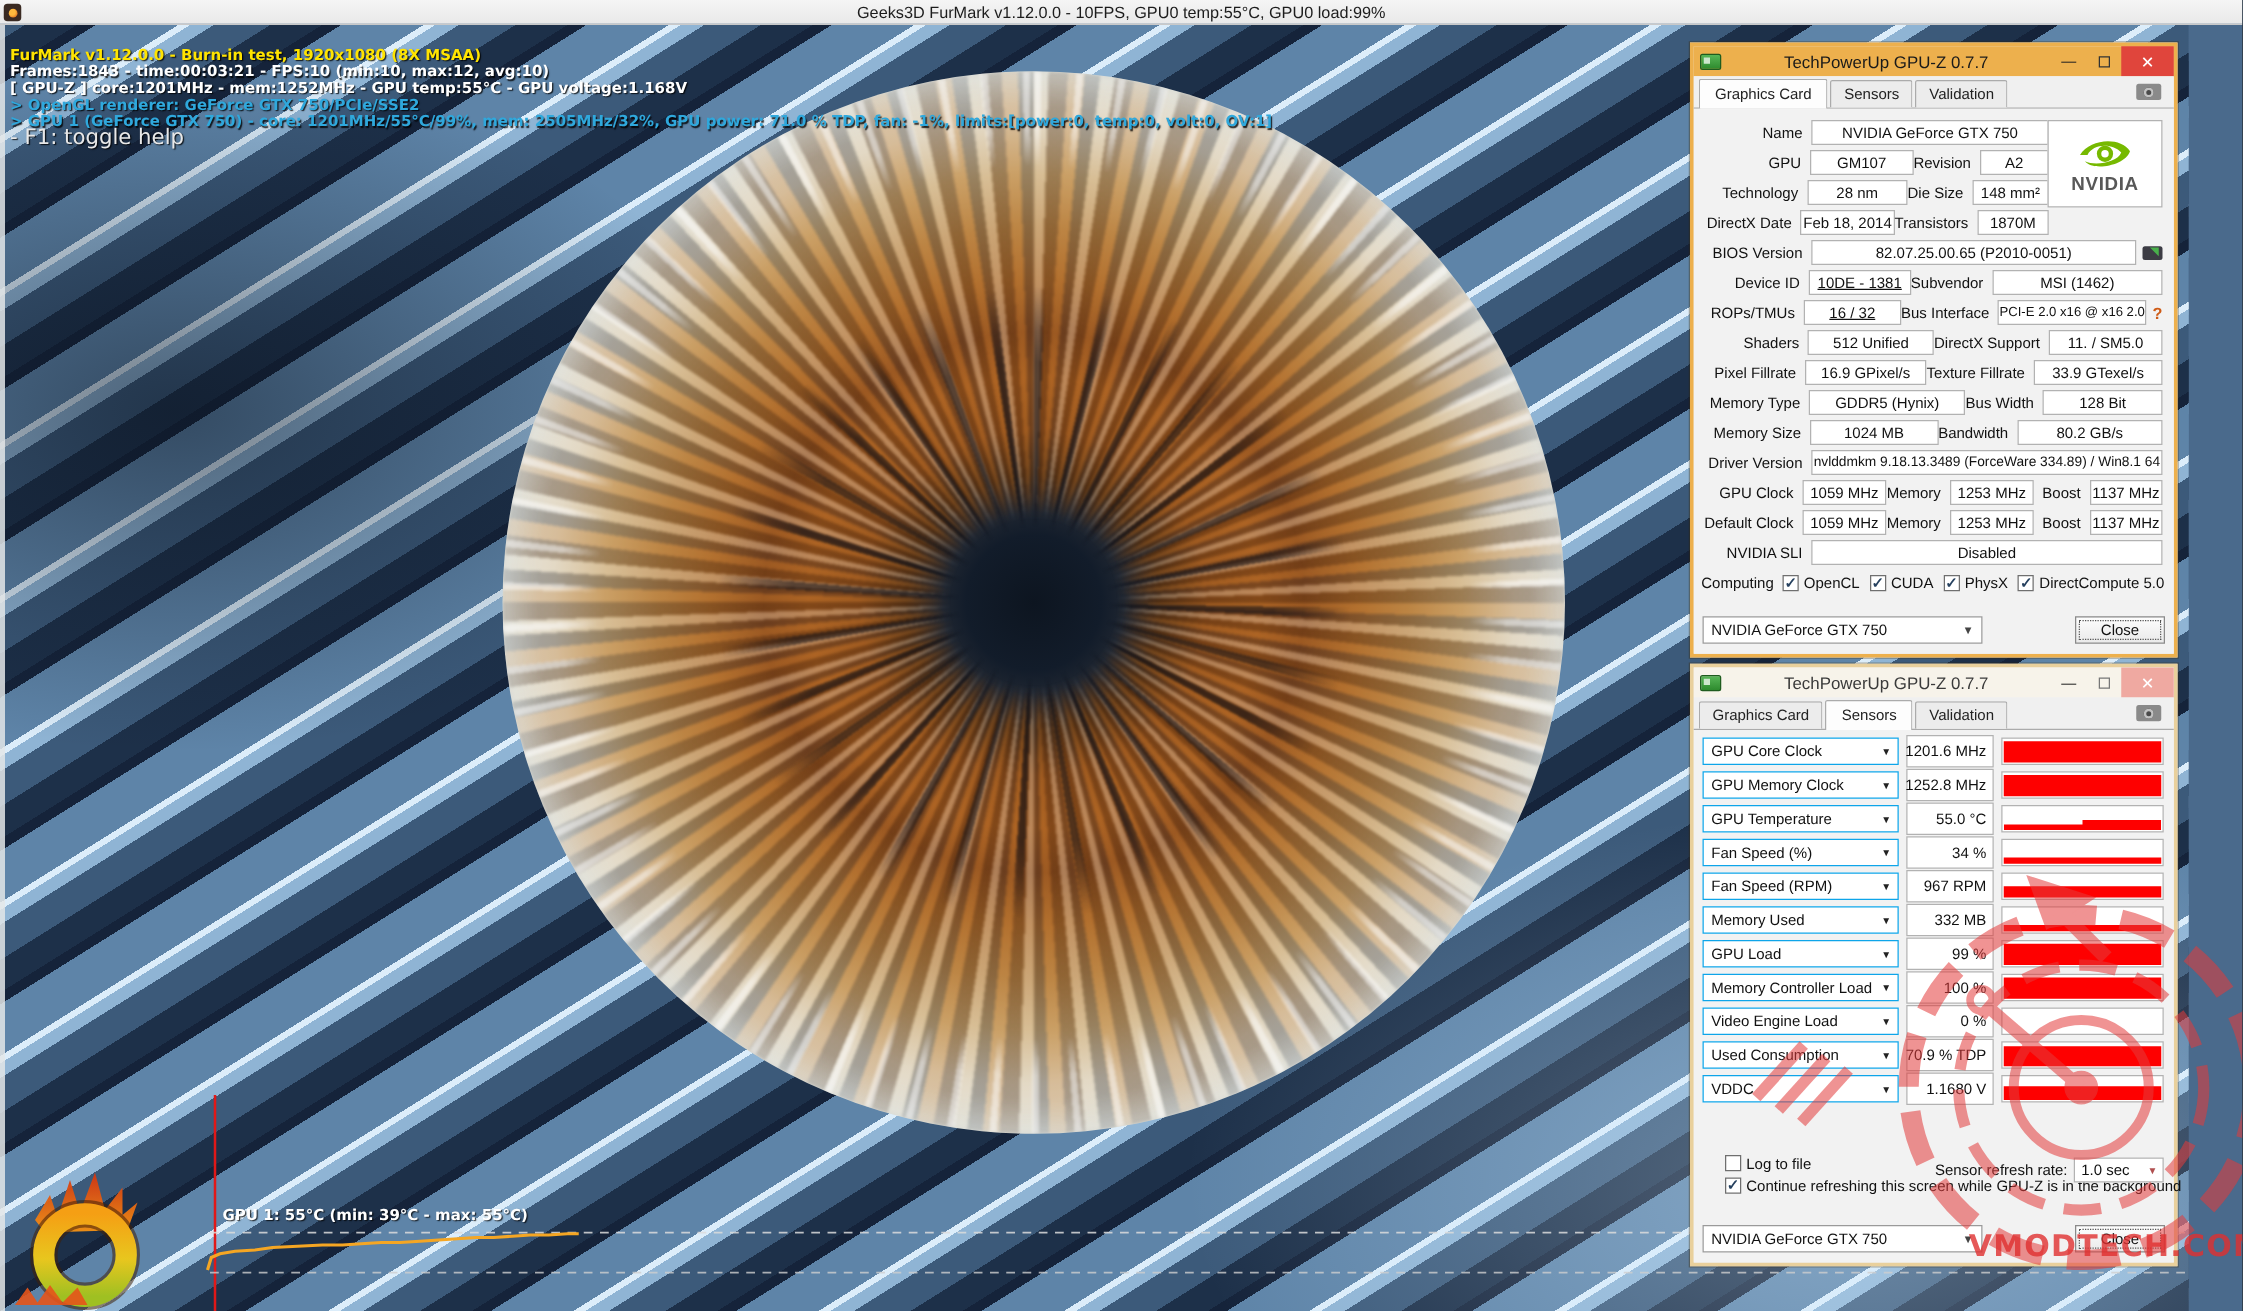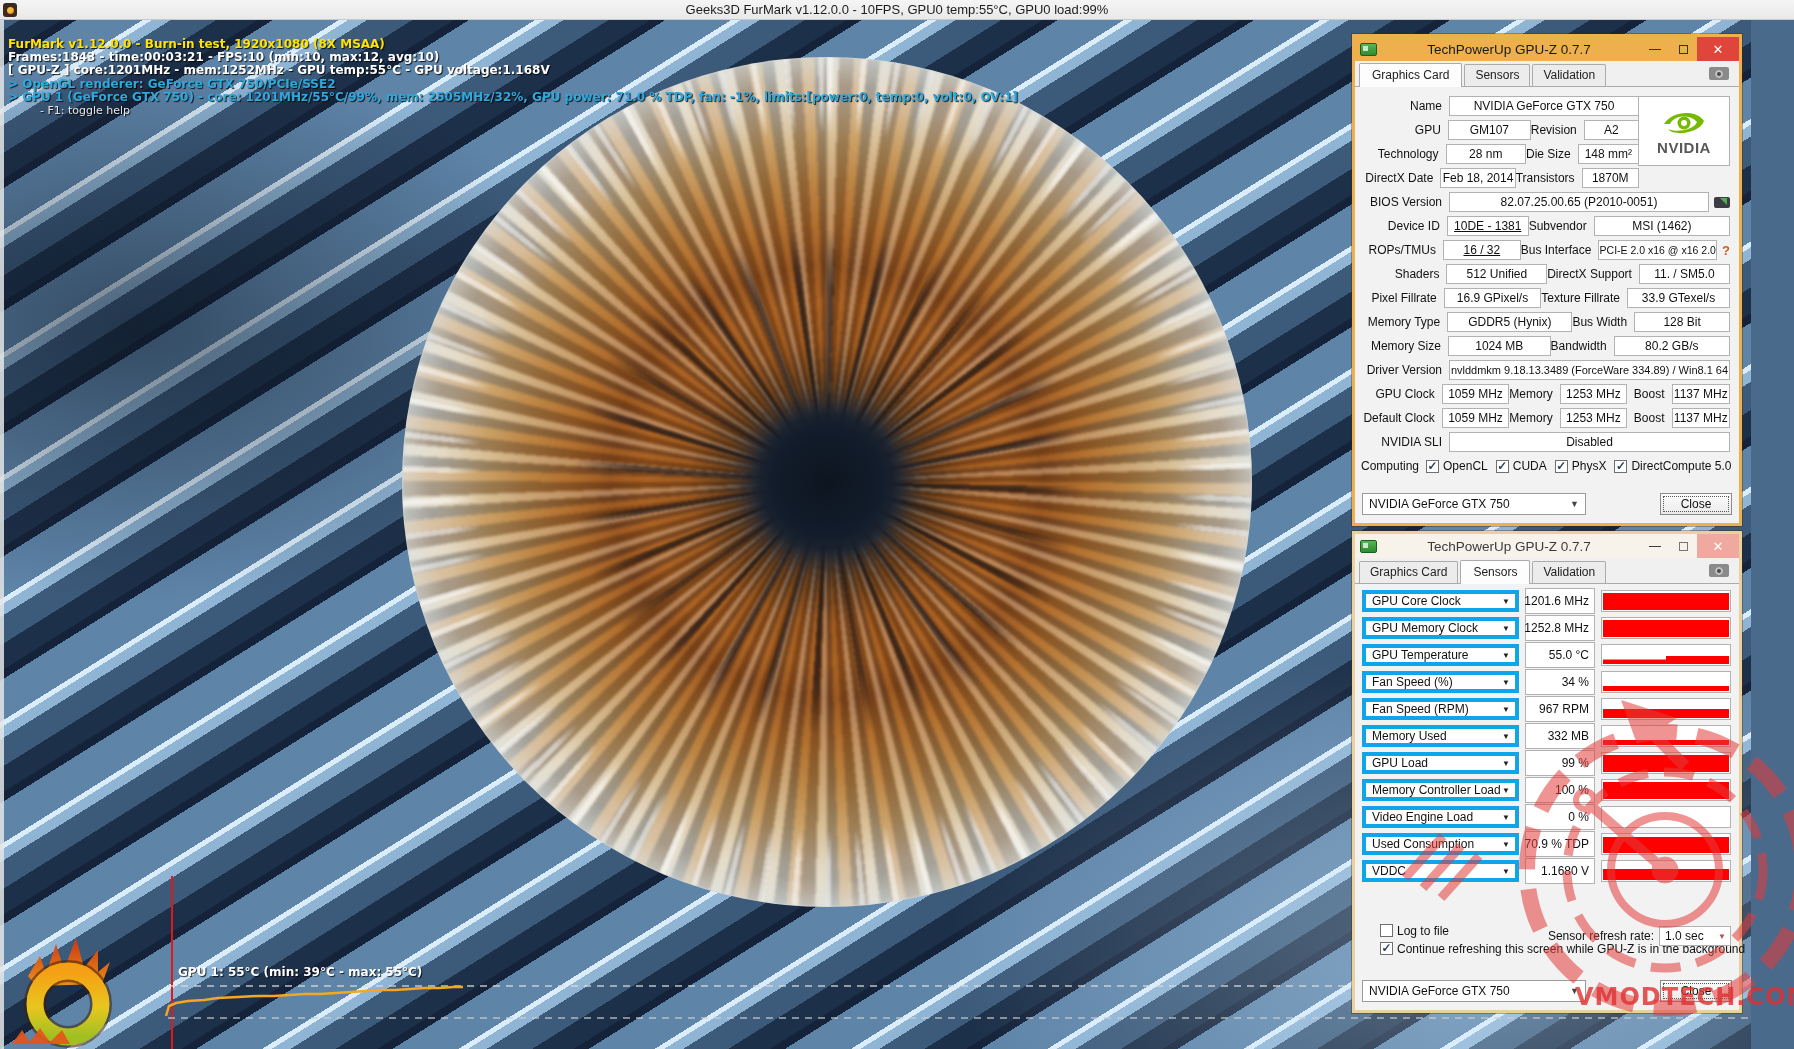--- a/index.html
+++ b/index.html
@@ -53,21 +53,21 @@
     -webkit-mask-image:radial-gradient(circle, transparent 0 58%, #000 63% 72%, transparent 79%);
             mask-image:radial-gradient(circle, transparent 0 58%, #000 63% 72%, transparent 79%);
     filter:blur(1.2px);}
 
   
   .hud{position:absolute;left:8px;top:18px;z-index:5;font-family:"DejaVu Sans",sans-serif;
     font-weight:bold;font-size:12px;line-height:13.2px;text-shadow:1px 1px 1px rgba(0,0,0,.85);white-space:nowrap;}
   .hud .l1{color:#ffe400;}
   .hud .l2,.hud .l3{color:#ffffff;}
   .hud .l4,.hud .l5{color:#2fa8dc;}
-  .hud .l6{color:#e8e8e8;font-weight:normal;font-size:11px;margin-left:32px;}
+  .hud .l6{color:#e8e8e8;font-weight:normal;font-size:17px;}
 
   .temp-svg{position:absolute;left:0;top:0;z-index:4;}
   .temp-label{position:absolute;left:178px;top:945px;z-index:5;color:#fff;
     font-family:"DejaVu Sans",sans-serif;font-weight:bold;font-size:12px;
     text-shadow:1px 1px 1px rgba(0,0,0,.8);}
   .furmark-logo{position:absolute;left:6px;top:912px;z-index:4;}
 
   
   .gpuz{position:absolute;left:1352px;width:390px;z-index:10;
     border:3px solid #edb04d;background:#f2f2f2;box-shadow:0 0 0 1px rgba(60,40,0,.35);}
@@ -123,21 +123,21 @@
   .combo .arrow{position:absolute;right:6px;font-size:9px;color:#444;}
   .gz-bottombar{position:absolute;left:7px;right:7px;display:flex;align-items:center;
     justify-content:space-between;}
   .btn{border:1px solid #8a8a8a;background:linear-gradient(#fdfdfd,#eaeaea);height:22px;
     display:flex;align-items:center;justify-content:center;font-size:12px;color:#111;
     outline:1px dotted #555;outline-offset:-4px;}
 
   
   .s-rows{position:absolute;left:7px;right:8px;top:6px;}
   .s-row{display:flex;align-items:center;height:22px;margin-bottom:5px;}
-  .s-label{width:157px;border:4px solid #0ea5e9;background:#fff;height:22px;display:flex;
+  .s-label{width:157px;border:1px solid #0ea5e9;background:#fff;height:22px;display:flex;
     align-items:center;font-size:12px;color:#111;padding:0 6px;position:relative;flex:none;}
   .s-label .arrow{position:absolute;right:5px;font-size:8px;color:#222;}
   .s-value{width:70px;border:1px solid #b2b2b2;background:#fff;height:22px;display:flex;
     align-items:center;justify-content:flex-end;font-size:12px;color:#111;padding:12px 5px;
     margin-left:6px;flex:none;white-space:nowrap;}
   .s-graph{flex:1;border:1px solid #b2b2b2;background:#fff;height:22px;margin-left:6px;
     position:relative;overflow:hidden;}
   .sbar{position:absolute;left:1px;right:1px;bottom:1px;background:#fe0000;height:0;}
   .sbar.bar-full{height:86%;}
   .sbar.bar-high{height:80%;}

